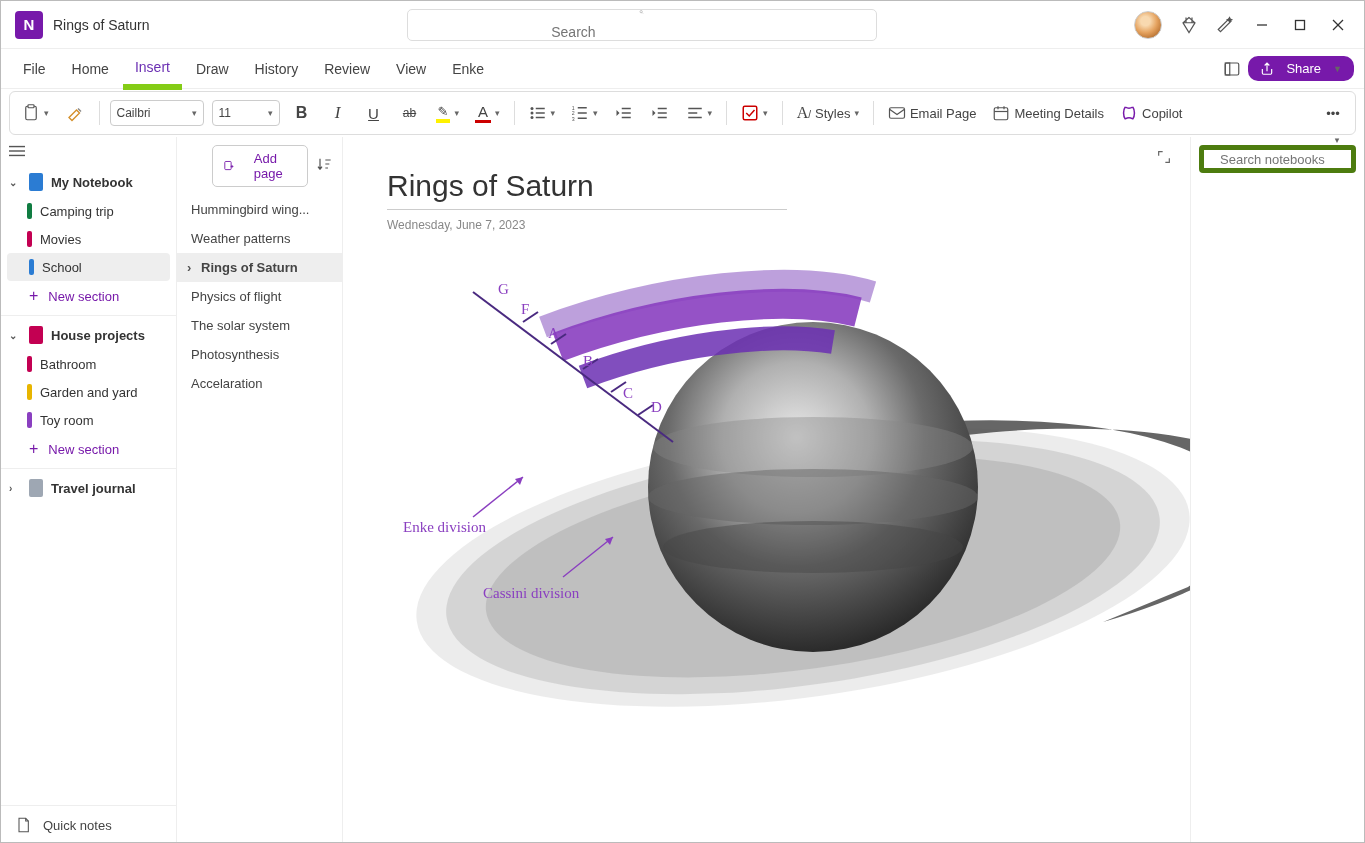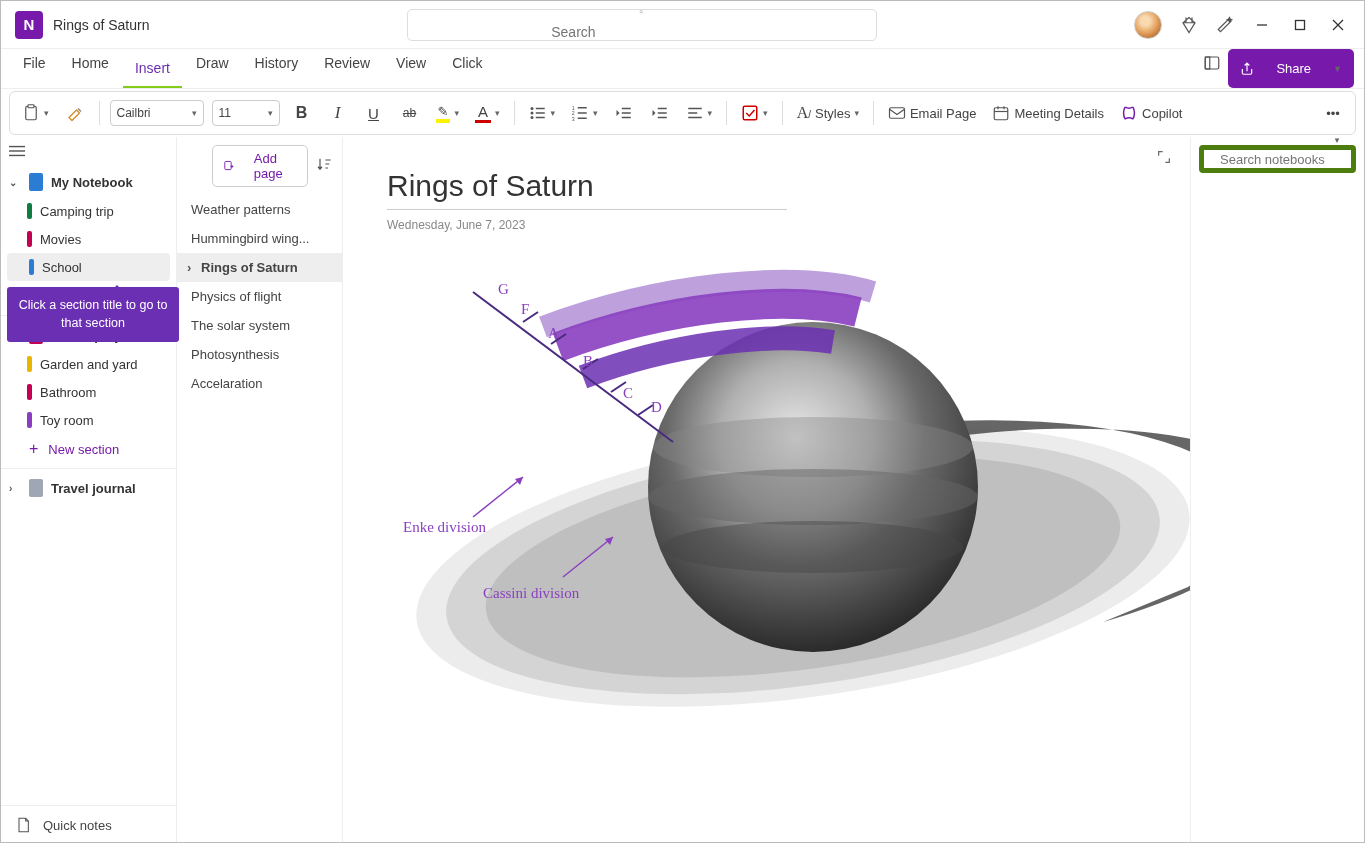--- a/index.html
+++ b/index.html
@@ -10,25 +10,25 @@
 .app-icon { width: 28px; height: 28px; margin: 0 10px 0 6px; background: #7719aa; border-radius: 4px; display: flex; align-items: center; justify-content: center; color: #fff; font-weight: bold; font-size: 15px; }
 .win-title { font-size: 14px; color: #333; }
 .searchwrap { flex: 1; display: flex; justify-content: center; }
 .searchbox { width: 470px; height: 32px; border: 1px solid #ddd; border-radius: 5px; display: flex; align-items: center; padding: 0 10px; color: #666; gap: 10px; background: #fff; flex-direction: column; }
 .searchbox input { border: none; outline: none; font-size: 14px; flex: 1; background: transparent; }
 .winbtns { display: flex; align-items: center; gap: 18px; padding-right: 8px; }
 .avatar { width: 28px; height: 28px; border-radius: 50%; background: radial-gradient(circle at 40% 35%, #f8d9b0 20%, #e5a360 50%, #b77030 80%); border: 1px solid #ccc; }
 .winctrl { width: 20px; height: 20px; display: flex; align-items: center; justify-content: center; color: #444; cursor: pointer; }
 
 
-.menubar { height: 40px; display: flex; padding: 0 10px; gap: 2px; border-bottom: 1px solid #eee; }
+.menubar { height: 40px; display: flex; align-items: center; padding: 0 10px; gap: 2px; border-bottom: 1px solid #eee; }
 .menuitem { padding: 6px 12px; font-size: 14px; color: #444; cursor: pointer; border-radius: 4px; }
-.menuitem.active { color: #6b2fb3; border-bottom: 2px solid #84cc16; border-radius: 0; padding-bottom: 9px; margin-top: 5px; }
+.menuitem.active { color: #6b2fb3; border-bottom: 6px solid #84cc16; border-radius: 0; padding-bottom: 9px; margin-top: 5px; }
 .menuspacer { flex: 1; }
-.sharebtn { background: #7719aa; color: #fff; font-size: 13px; padding: 5px 12px; border-radius: 5px; display: flex; align-items: center; gap: 22px; cursor: pointer; }
+.sharebtn { background: #7719aa; color: #fff; font-size: 13px; padding: 5px 12px; border-radius: 10px; display: flex; align-items: center; gap: 12px; cursor: pointer; }
 
 
 .toolbar { height: 44px; display: flex; align-items: center; padding: 4px 8px; border: 1px solid #ddd; margin: 2px 8px; border-radius: 6px; gap: 8px; font-size: 13px; color: #444; }
 .tb-sep { width: 1px; height: 24px; background: #ddd; margin: 0 2px; }
 .tb-btn { height: 28px; min-width: 28px; display: flex; align-items: center; justify-content: center; padding: 0 4px; border-radius: 4px; cursor: pointer; gap: 4px; }
 .font-sel { border: 1px solid #ccc; border-radius: 4px; height: 26px; width: 94px; display: flex; align-items: center; padding: 0 6px; font-size: 12px; justify-content: space-between; cursor: pointer; }
 .size-sel { border: 1px solid #ccc; border-radius: 4px; height: 26px; width: 68px; display: flex; align-items: center; padding: 0 6px; font-size: 12px; justify-content: space-between; cursor: pointer; }
 .chev { font-size: 9px; color: #666; }
 
 
@@ -111,21 +111,21 @@
 </div>
 
 <div class="menubar">
   <div class="menuitem">File</div>
     <div class="menuitem">Home</div>
     <div class="menuitem active">Insert</div>
     <div class="menuitem">Draw</div>
     <div class="menuitem">History</div>
     <div class="menuitem">Review</div>
     <div class="menuitem">View</div>
-    <div class="menuitem">Click</div>
+    <div class="menuitem">Enke</div>
   <div class="menuspacer"></div>
   <div class="tb-btn">
       <svg width="18" height="18" viewBox="0 0 24 24" fill="none" stroke="#555" stroke-width="1.6">
         <rect x="3" y="4" width="18" height="16" rx="2"></rect>
         <rect x="3" y="4" width="6" height="16"></rect>
       </svg>
     </div>
   <div class="sharebtn">
     <svg width="14" height="14" viewBox="0 0 24 24" fill="none" stroke="#fff" stroke-width="2">
         <path d="M4 12v7a2 2 0 0 0 2 2h12a2 2 0 0 0 2-2v-7M16 6l-4-4-4 4M12 2v14"></path>
@@ -292,43 +292,42 @@
           <span style="font-size:16px;">+</span>
           <span>New section</span>
         </div>
         <div style="height: 1px; background: rgb(238, 238, 238); margin: 4px 0px;"></div>
         <div class="nb-item bold">
           <span class="nb-chev">⌄</span>
           <span class="nb-icon" style="background:#c30052;"></span>
           <span>House projects</span>
         </div>
         <div class="nb-item">
+          <span class="sect-swatch" style="background:#c30052;"></span>
+          <span>Bathroom</span>
+        </div>
+        <div class="nb-item">
           <span class="sect-swatch" style="background:#e8b500;"></span>
           <span>Garden and yard</span>
-        </div>
-        <div class="nb-item">
-          <span class="sect-swatch" style="background:#c30052;"></span>
-          <span>Bathroom</span>
         </div>
         <div class="nb-item">
           <span class="sect-swatch" style="background:#8a3fc0;"></span>
           <span>Toy room</span>
         </div>
         <div class="newsect">
           <span style="font-size:16px;">+</span>
           <span>New section</span>
         </div>
         <div style="height: 1px; background: rgb(238, 238, 238); margin: 4px 0px;"></div>
         <div class="nb-item bold">
           <span class="nb-chev">›</span>
           <span class="nb-icon" style="background:#9ea7b3;"></span>
           <span>Travel journal</span>
         </div>
       </div>
-    <div class="tooltip">Click a section title to go to that section</div>
     <div class="quicknotes">
       <svg width="16" height="18" viewBox="0 0 24 24" fill="none" stroke="#555" stroke-width="1.6">
           <path d="M6 2 H16 L20 6 V22 H6 Z"></path>
           <path d="M16 2 V6 H20"></path>
         </svg>
       <span>Quick notes</span>
     </div>
   </div>
 
   <div class="pagelist">
@@ -338,22 +337,22 @@
             <rect x="4" y="2" width="14" height="18" rx="2"></rect>
             <path d="M17 13 H23 M20 10 V16"></path>
           </svg>
         <span>Add page</span>
       </div>
       <div class="sortbtn"><svg width="16" height="16" viewBox="0 0 24 24" fill="none" stroke="#555" stroke-width="1.8">
             <path d="M6 4 V20 M6 20 L3 16 M6 20 L9 16 M14 6 H22 M14 12 H20 M14 18 H18"></path>
           </svg></div>
     </div>
     <div id="pages-slot">
+        <div class="page-item">Hummingbird wing...</div>
         <div class="page-item">Weather patterns</div>
-        <div class="page-item">Hummingbird wing...</div>
         <div class="page-item active">Rings of Saturn</div>
         <div class="page-item">Physics of flight</div>
         <div class="page-item">The solar system</div>
         <div class="page-item">Photosynthesis</div>
         <div class="page-item">Accelaration</div>
       </div>
   </div>
 
   <div class="canvas">
     <div class="fullbtn"><svg width="16" height="16" viewBox="0 0 24 24" fill="none" stroke="#666" stroke-width="1.8">

